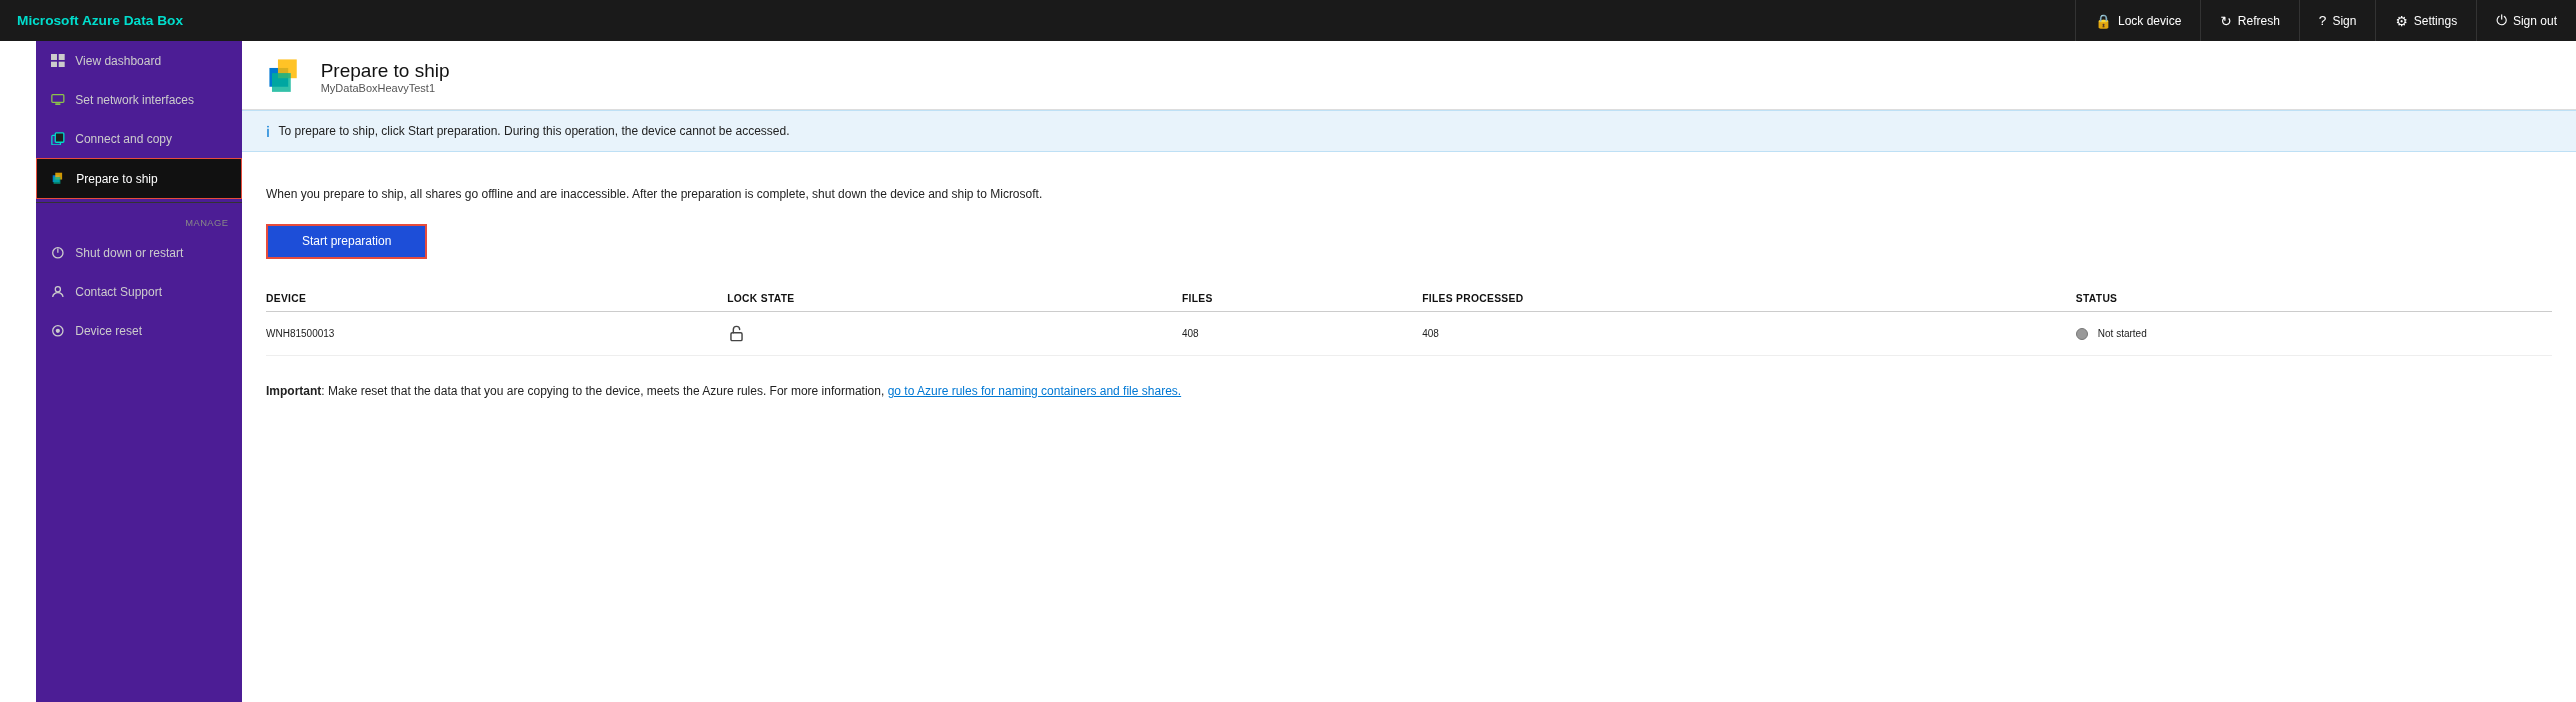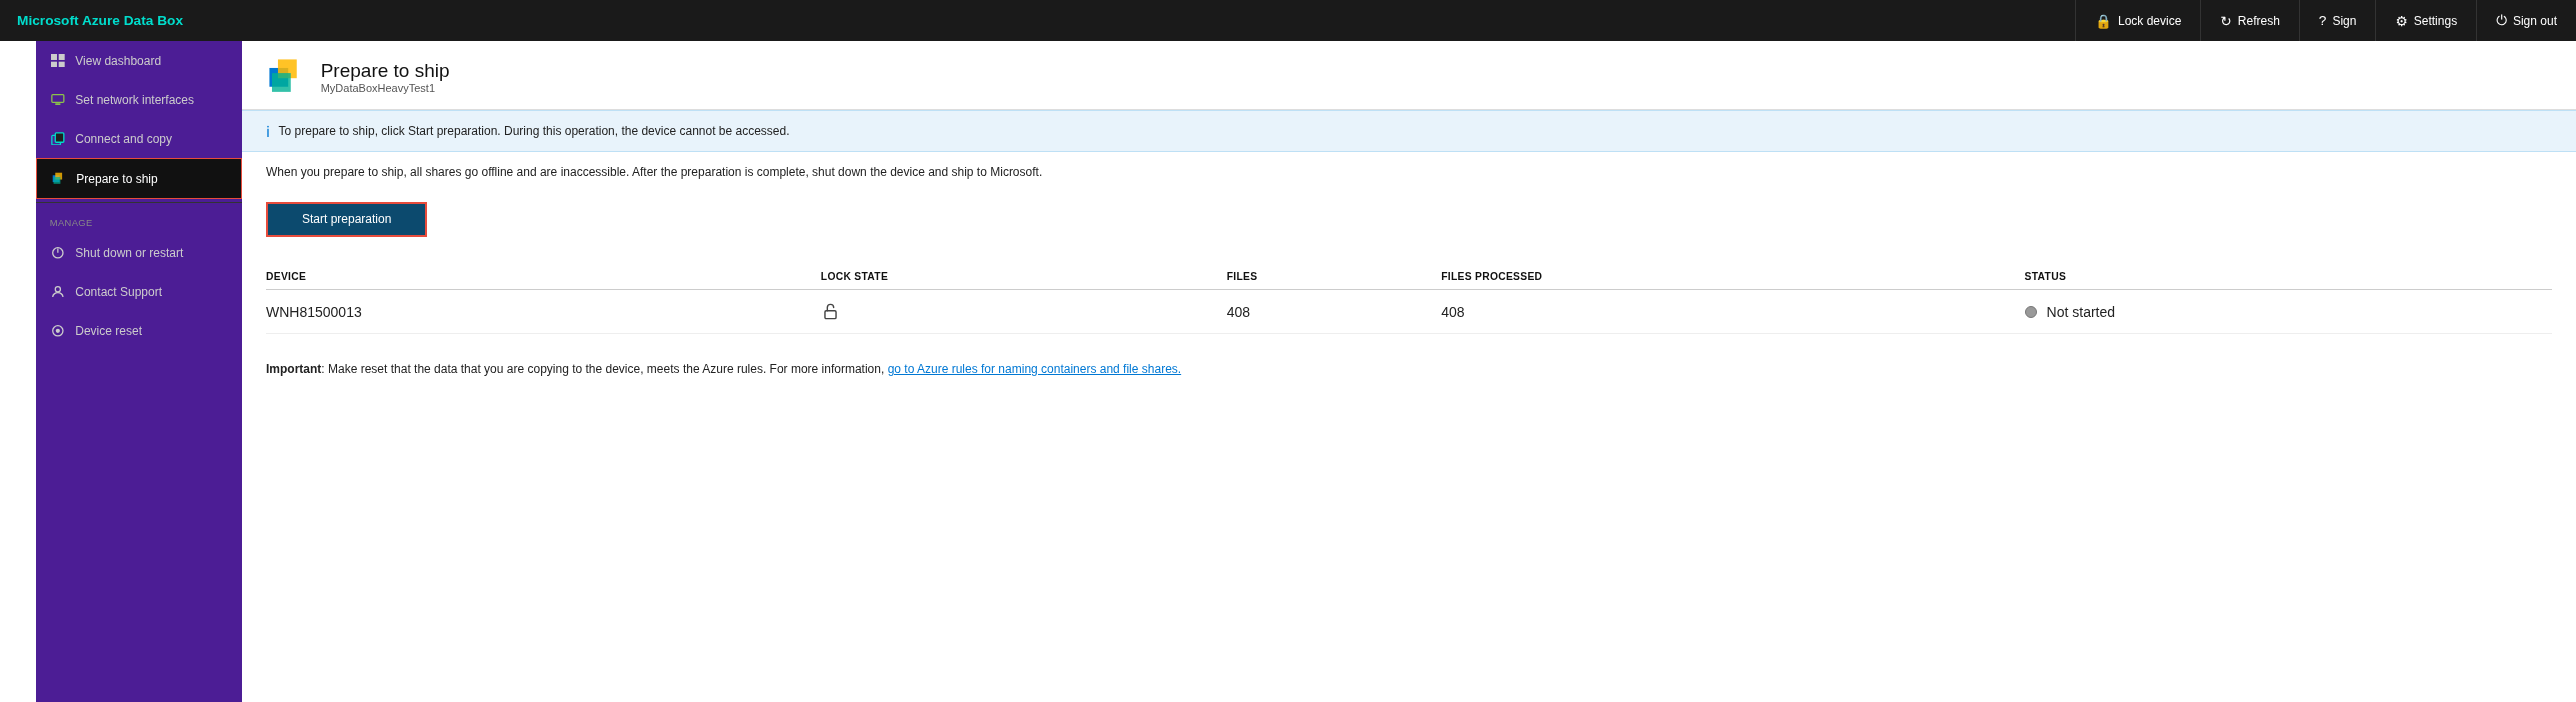--- a/index.html
+++ b/index.html
@@ -81,20 +81,21 @@
       display: flex;
       align-items: center;
       justify-content: center;
     }
     .sidebar-section-label {
       padding: 10.3px 13.7px 5.1px 13.7px;
       font-size: 9.4px;
       color: #888;
       letter-spacing: 0.4px;
       text-transform: uppercase;
+      text-align: right;
     }
     .sidebar-divider {
       border: none;
       border-top: 0.9px solid #333;
       margin: 3.4px 0;
     }
 
     
     .main {
       flex: 1;
@@ -141,32 +142,32 @@
       color: #222;
     }
     .info-icon {
       color: #0078d4;
       font-size: 15.4px;
       flex-shrink: 0;
     }
 
     
     .content {
-      padding: 11px 24px;
+      padding: 33px 24px;
     }
     .description-text {
       font-size: 12px;
       color: #222;
       margin-bottom: 20.6px;
       line-height: 1.5;
     }
 
     
     .start-btn {
-      background: #0c4a6e;
+      background: #1d4ed8;
       color: #fff;
       border: 2.6px solid #e74c3c;
       padding: 8.6px 34px;
       font-size: 12px;
       cursor: pointer;
       margin-bottom: 27.5px;
     }
 
     
     .data-table {
@@ -178,21 +179,21 @@
       font-size: 10.3px;
       font-weight: 700;
       color: #111;
       padding: 6.9px 10.3px 6.9px 0;
       border-bottom: 0.9px solid #ccc;
       letter-spacing: 0.3px;
       margin-left: 24px;
     }
     .data-table td {
       padding: 12px 10.3px 12px 0;
-      font-size: 14px;
+      font-size: 10px;
       color: #222;
       border-bottom: 0.9px solid #eee;
       vertical-align: middle;
     }
 
     
     .lock-icon-svg {
       display: inline-block;
       width: 19px;
       height: 19px;

